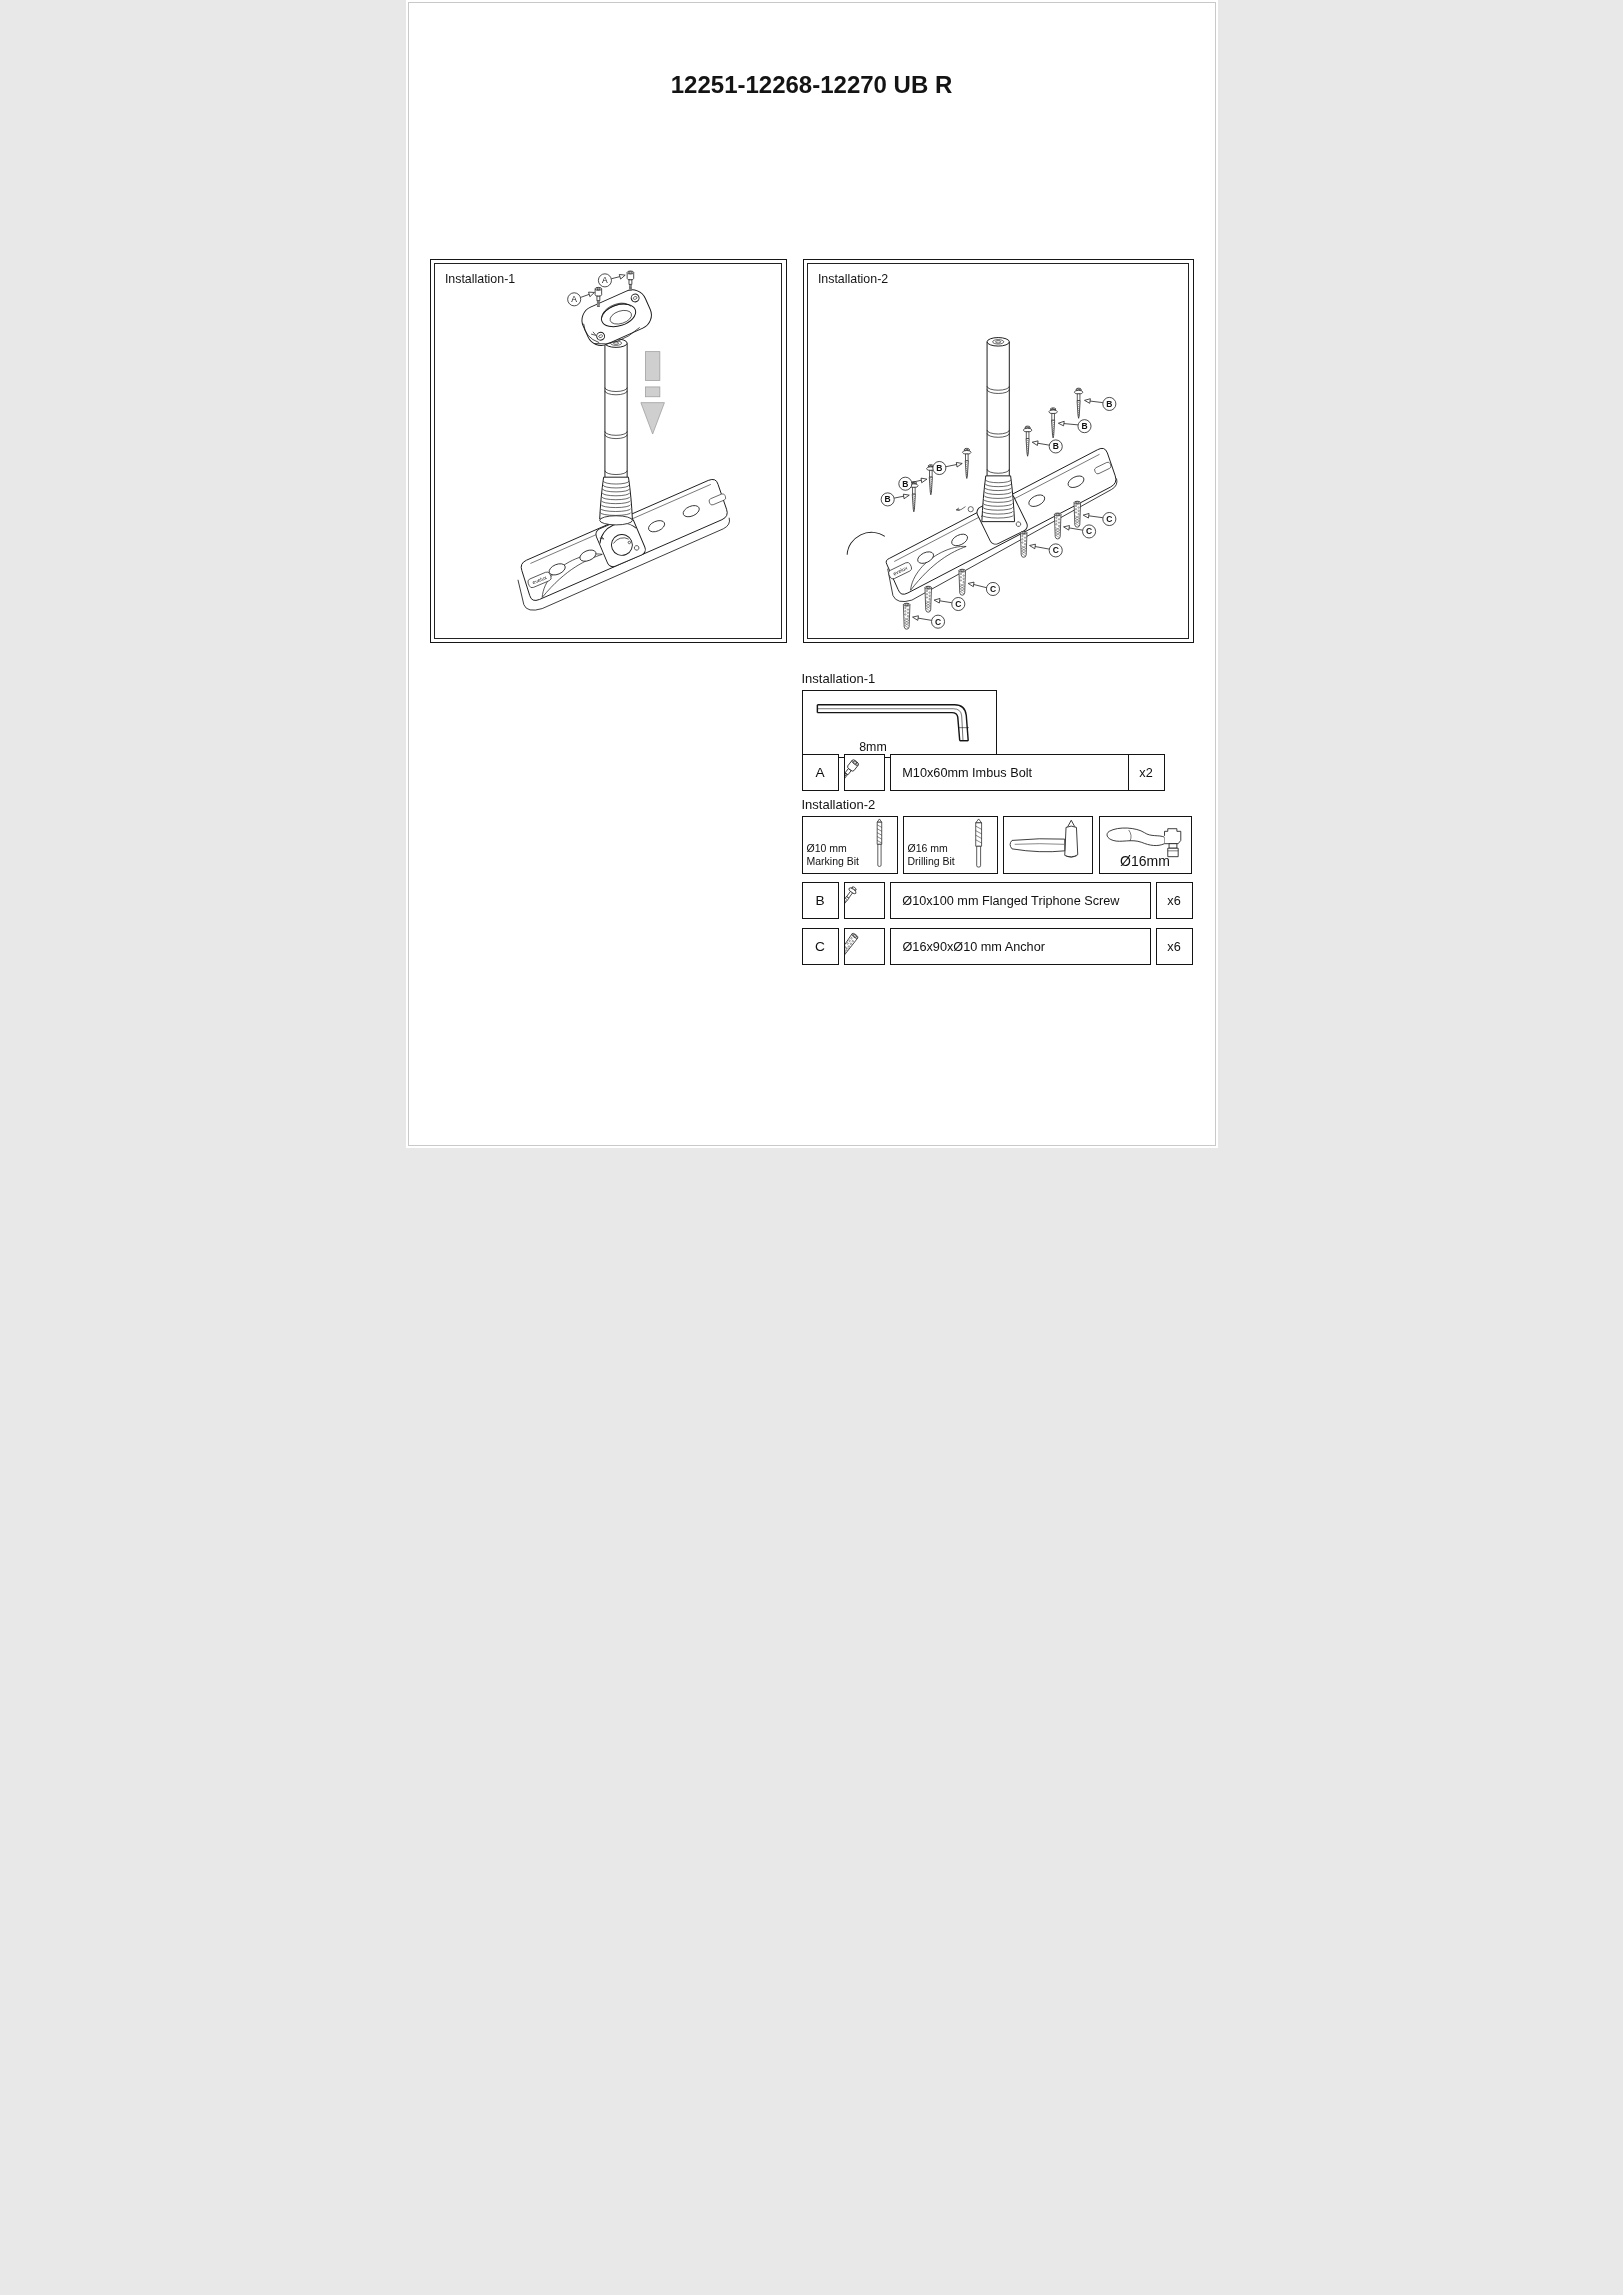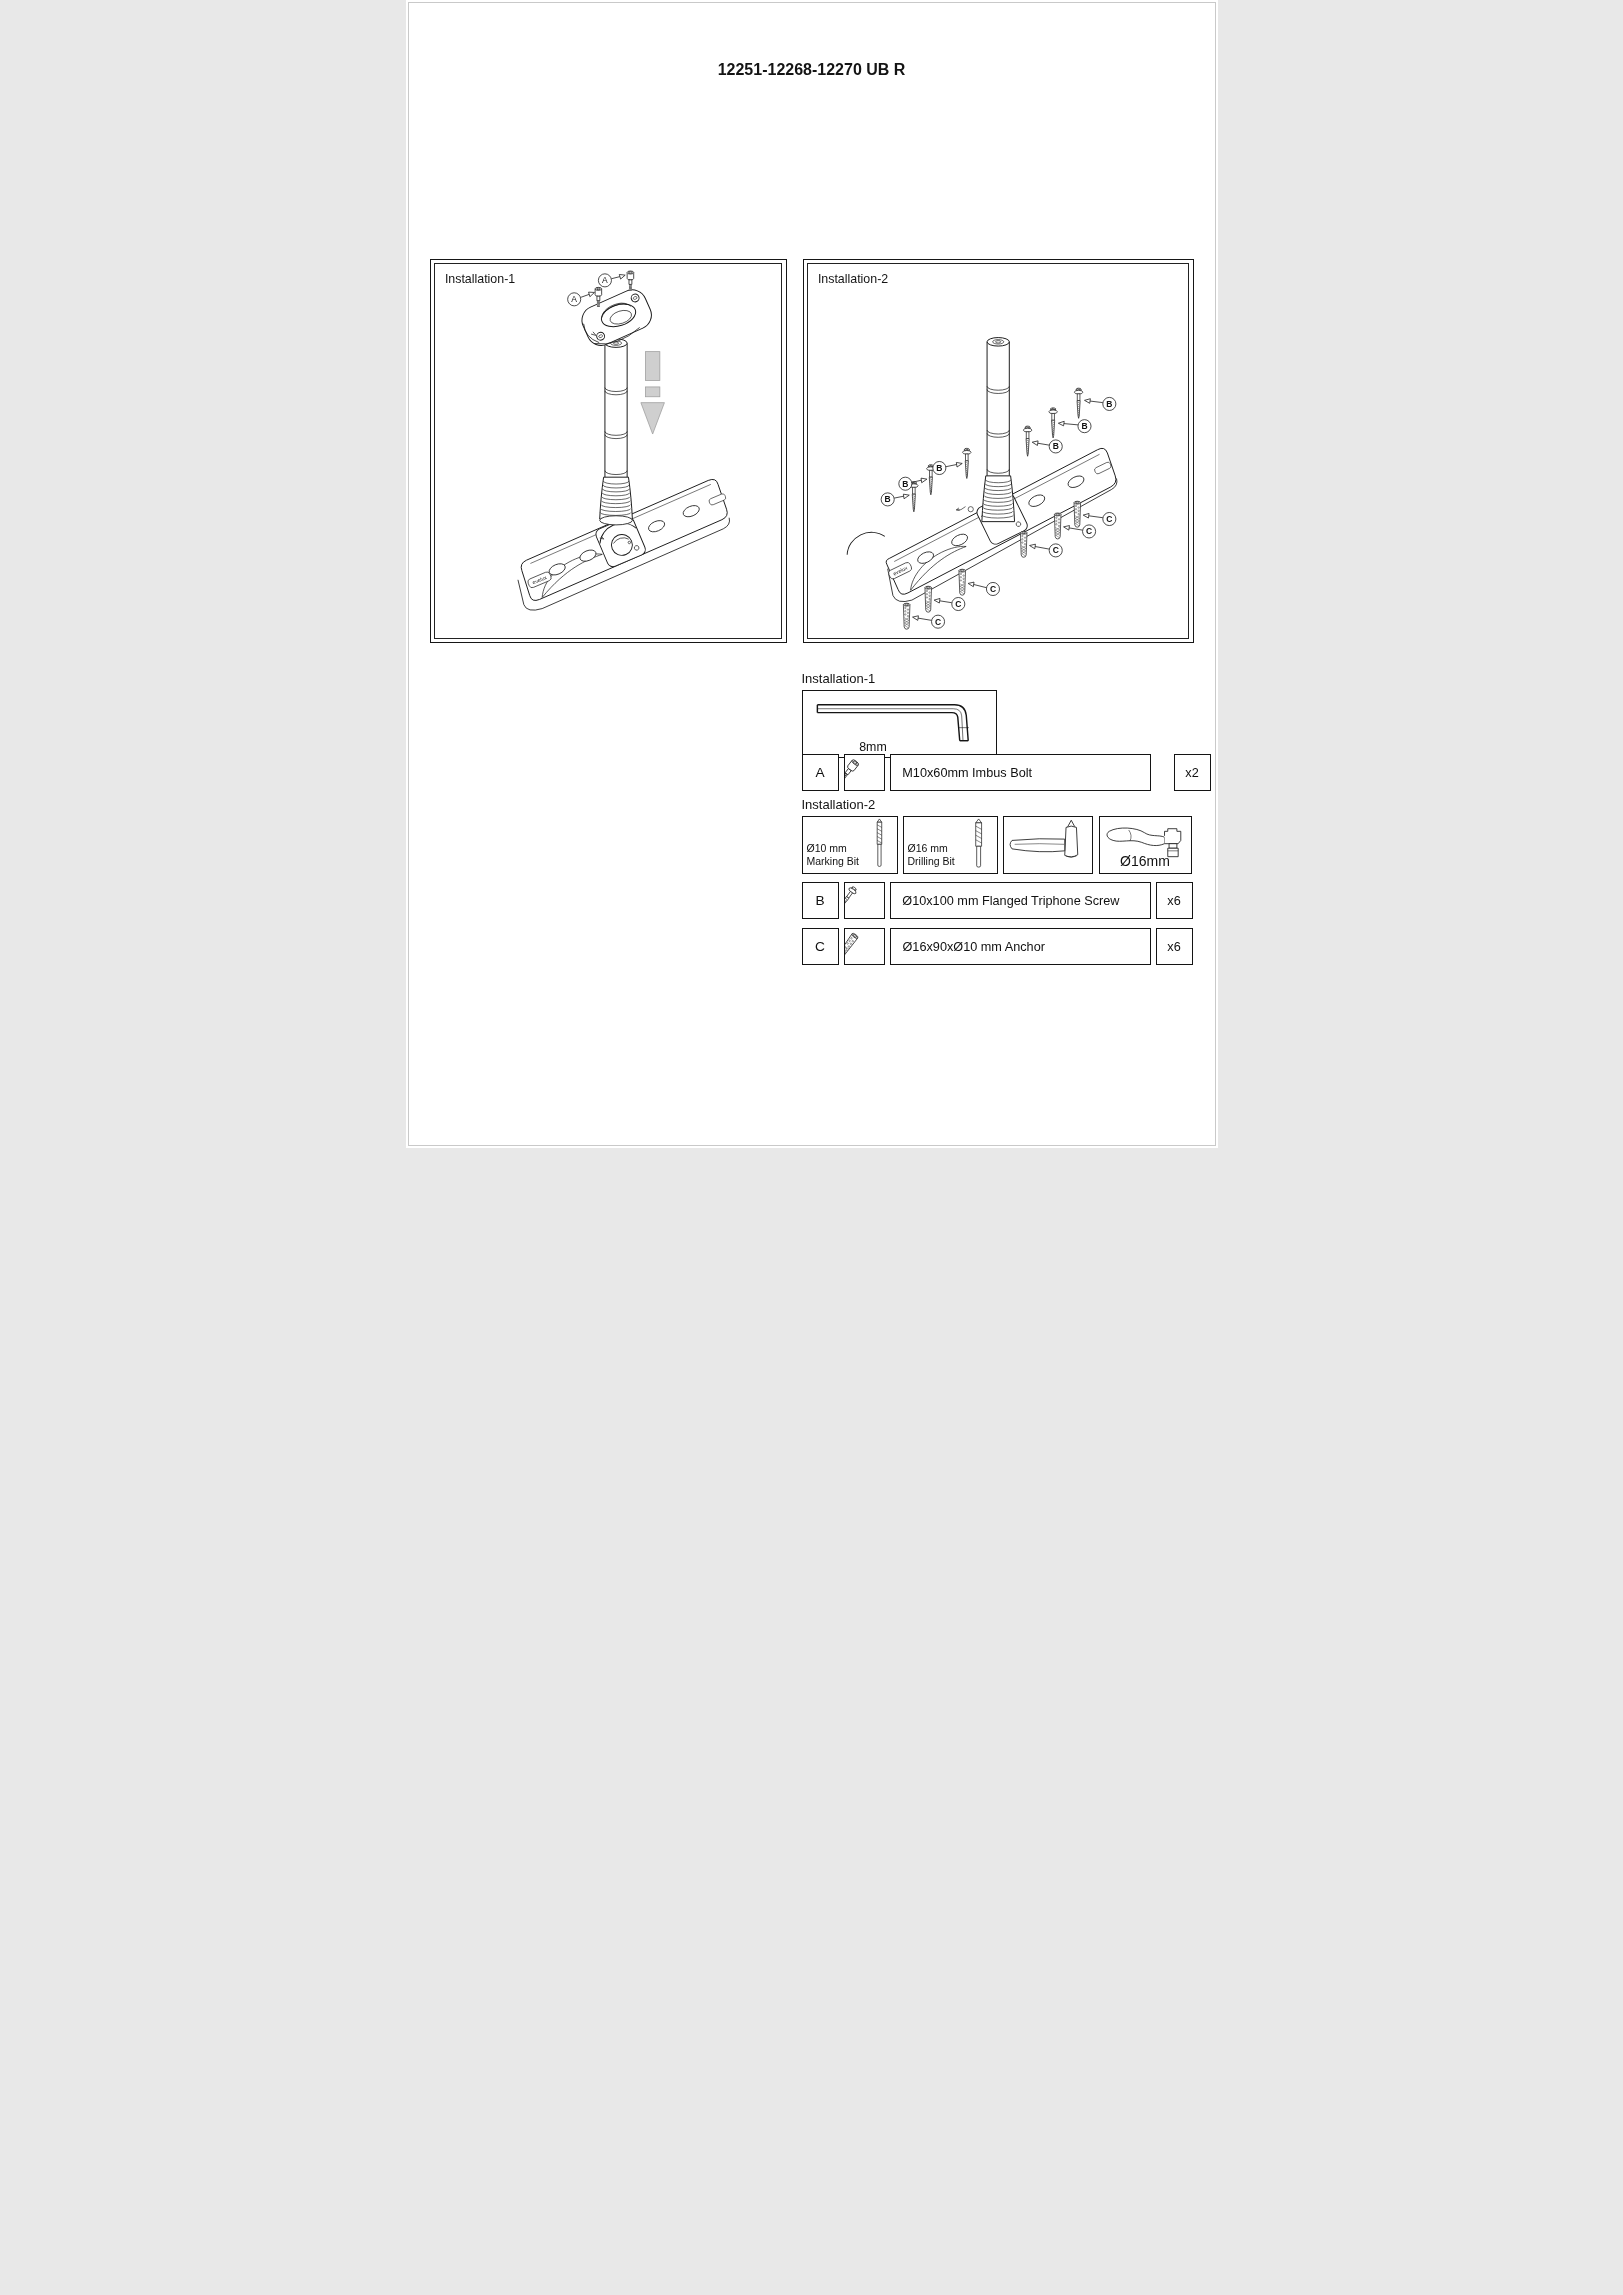--- a/index.html
+++ b/index.html
@@ -4,21 +4,21 @@
 <style>
   html,body{margin:0;padding:0;background:#e8e8e8;}
   .page{
     position:relative;width:812px;height:1148px;background:#ffffff;
     margin:0 auto;font-family:"Liberation Sans",sans-serif;color:#111;
     overflow:hidden;
   }
   .frame{position:absolute;inset:2px;border:1.3px solid #c9c9c9;pointer-events:none;}
   
   .title{position:absolute;left:0;width:100%;text-align:center;font-weight:bold;color:#141414;}
-  .t1{top:61px;font-size:16px;}
+  .t1{top:71px;font-size:24px;}
   .t2{top:91px;font-size:20px;}
   .t3{top:143px;font-size:20px;letter-spacing:0.3px;}
   
   .diagram-box{position:absolute;top:259px;height:384px;border:1.3px solid #161616;background:#fff;box-sizing:border-box;}
   .diagram-box .inner{position:absolute;inset:3.3px;border:1px solid #222;pointer-events:none;}
   .box1{left:24px;width:357px;}
   .box2{left:397px;width:391px;}
   .diag-label{position:absolute;left:14.4px;top:11.8px;font-size:12.4px;color:#151515;}
   .diagram-box svg{position:absolute;left:0;top:0;}
   
@@ -377,21 +377,21 @@
           <g stroke="#fff" stroke-width="0.8">
             <line x1="-2.7" y1="26" x2="2.7" y2="25.2"></line>
               <line x1="-2.7" y1="28.5" x2="2.7" y2="27.7"></line>
             <line x1="-2.7" y1="31" x2="2.7" y2="30.2"></line>
               <line x1="-2.7" y1="33.5" x2="2.7" y2="32.7"></line>
           </g>
         </g>
       </svg>
     </div>
     <div class="cellbox desc" style="left:484px;top:754px;width:261px;height:37px;">M10x60mm Imbus Bolt</div>
-    <div class="cellbox qty" style="left:768px;top:754px;width:37px;height:37px;">x2</div>
+    <div class="cellbox qty" style="left:722px;top:754px;width:37px;height:37px;">x2</div>
   </div>
 
   <div class="tbl-label lbl2">Installation-2</div>
 
   <div class="cellbox toolbox" style="left:396px;top:816px;width:96px;height:58px;">
     <svg width="93" height="54" viewBox="0 0 142 83" style="position:absolute;right:0;top:0;">
       <g stroke="#1b1b1b" fill="#fff" stroke-width="1.1">
         <path d="M112,8 L115.5,3 L119,8 Z"></path>
         <path d="M112,8 h7 v34 h-7 Z"></path>
         <g stroke-width="0.8">

